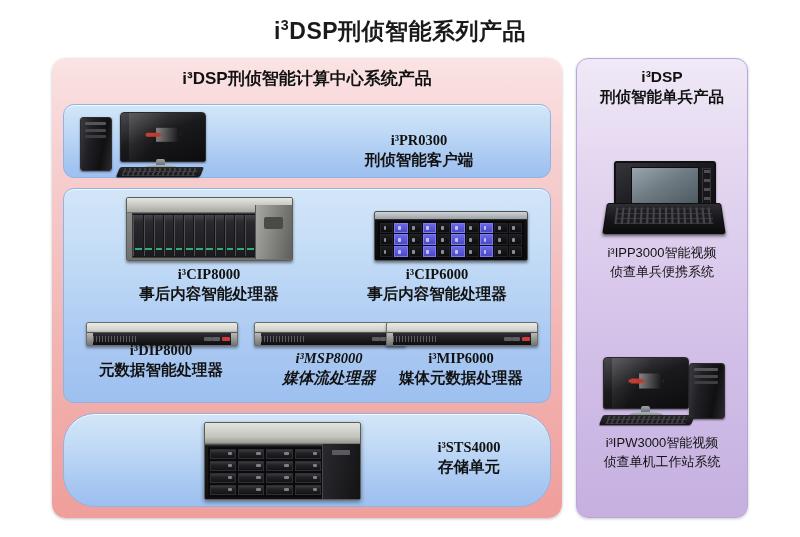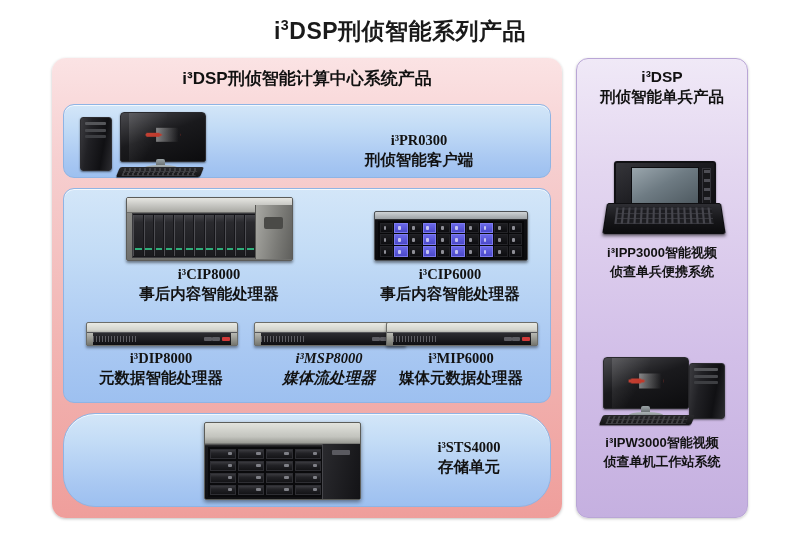--- a/index.html
+++ b/index.html
@@ -106,21 +106,21 @@
   }
   .caption .model { font-size: 14.5px; display: block; }
   .caption .desc  { font-size: 15.5px; display: block; }
 
   .caption-right {
     position: absolute;
     text-align: center;
     width: 100%;
     left: 0;
     font-family: "Liberation Sans", sans-serif;
-    font-weight: bold;
+    font-weight: normal;
     font-size: 13px;
     line-height: 19px;
     color: #121212;
   }
 
   
   .device { position: absolute; }
 
   
   .pc-monitor {
@@ -460,31 +460,31 @@
           <div class="d"></div>
           <div class="d b"></div>
         <div class="d"></div>
           <div class="d b"></div>
           <div class="d"></div>
           <div class="d b"></div>
         <div class="d"></div>
           <div class="d"></div>
       </div>
     </div>
-    <div class="caption" style="left:281px; top:76px; width:210px;">
+    <div class="caption" style="left:268px; top:76px; width:210px;">
       <span class="model">i³CIP6000</span>
       <span class="desc">事后内容智能处理器</span>
     </div>
 
     <div class="u1" style="left:22px; top:133px; width:150px; height:22px;">
       <div class="u1-face"></div>
       <div class="u1-ear-l"></div>
       <div class="u1-ear-r"></div>
     </div>
-    <div class="caption" style="left:17px; top:160px; width:160px;">
+    <div class="caption" style="left:17px; top:152px; width:160px;">
       <span class="model">i³DIP8000</span>
       <span class="desc">元数据智能处理器</span>
     </div>
 
     <div class="u1" style="left:190px; top:133px; width:150px; height:22px;">
       <div class="u1-face"></div>
       <div class="u1-ear-l"></div>
       <div class="u1-ear-r"></div>
     </div>
     <div class="caption" style="left:185px; top:160px; width:160px;font-style:italic;">

